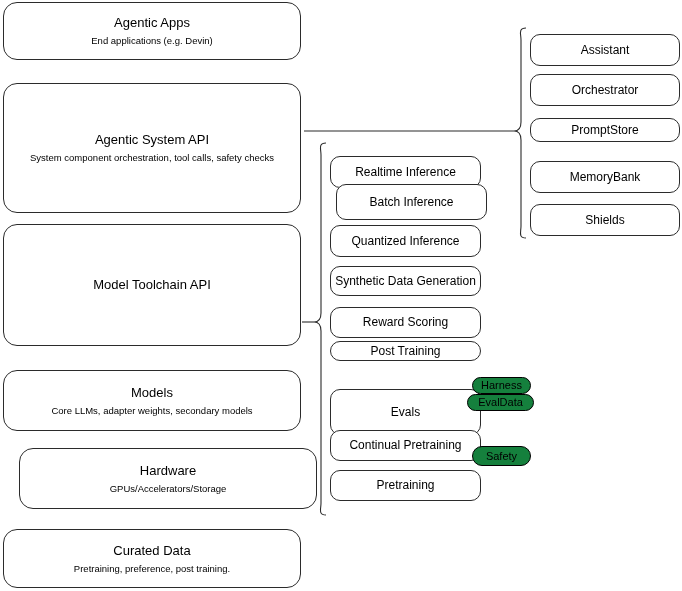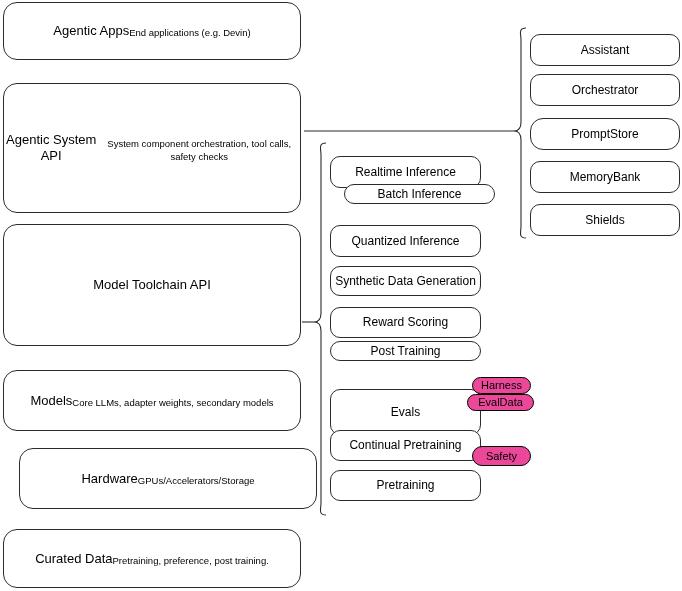--- a/index.html
+++ b/index.html
@@ -19,21 +19,21 @@
     background: #ffffff;
   }
   
   .box {
     position: absolute;
     box-sizing: border-box;
     border: 1px solid #2b2b2b;
     border-radius: 12px;
     background: #ffffff;
     display: flex;
-    flex-direction: row;
+    flex-direction: column;
     align-items: center;
     justify-content: center;
     text-align: center;
   }
   .layer-box {
     border-radius: 14px;
   }
   .layer-title {
     font-size: 13px;
     line-height: 16px;
@@ -50,21 +50,21 @@
     border-radius: 10px;
     font-size: 12px;
     line-height: 15px;
   }
   
   .pill {
     position: absolute;
     box-sizing: border-box;
     border: 1px solid #000;
     border-radius: 999px;
-    background: #ec4899;
+    background: #15803d;
     display: flex;
     align-items: center;
     justify-content: center;
     font-size: 11px;
     line-height: 13px;
     color: #000;
   }
   
   #connectors {
     position: absolute;
@@ -134,21 +134,21 @@
 
   <div class="box layer-box" style="left: 3px; top: 529px; width: 298px; height: 59px;">
     <div class="layer-title">Curated Data</div>
     <div class="layer-sub">Pretraining, preference, post training.</div>
   </div>
 
   <div id="toolchain-items">
       <div class="box item-box" style="position: absolute; left: 330px; top: 143px; width: 151px; height: 32px; margin-top: 13px;">
         <span>Realtime Inference</span>
       </div>
-      <div class="box item-box" style="position: absolute; left: 344px; top: 184px; width: 151px; height: 20px;">
+      <div class="box item-box" style="position: absolute; left: 336px; top: 184px; width: 151px; height: 36px;">
         <span>Batch Inference</span>
       </div>
       <div class="box item-box" style="position: absolute; left: 330px; top: 225px; width: 151px; height: 32px;">
         <span>Quantized Inference</span>
       </div>
       <div class="box item-box" style="position: absolute; left: 330px; top: 266px; width: 151px; height: 30px;">
         <span>Synthetic Data Generation</span>
       </div>
       <div class="box item-box" style="position: absolute; left: 330px; top: 307px; width: 151px; height: 31px;">
         <span>Reward Scoring</span>
@@ -179,21 +179,21 @@
       </div>
     </div>
 
   <div id="system-items">
       <div class="box item-box" style="position: absolute; left: 530px; top: 34px; width: 150px; height: 32px;">
         <span>Assistant</span>
       </div>
       <div class="box item-box" style="position: absolute; left: 530px; top: 74px; width: 150px; height: 32px;">
         <span>Orchestrator</span>
       </div>
-      <div class="box item-box" style="position: absolute; left: 530px; top: 118px; width: 150px; height: 32px; border-radius: 13px;">
+      <div class="box item-box" style="position: absolute; left: 530px; top: 118px; width: 150px; height: 24px;">
         <span>PromptStore</span>
       </div>
       <div class="box item-box" style="position: absolute; left: 530px; top: 161px; width: 150px; height: 32px;">
         <span>MemoryBank</span>
       </div>
       <div class="box item-box" style="position: absolute; left: 530px; top: 204px; width: 150px; height: 32px;">
         <span>Shields</span>
       </div>
     </div>
 

